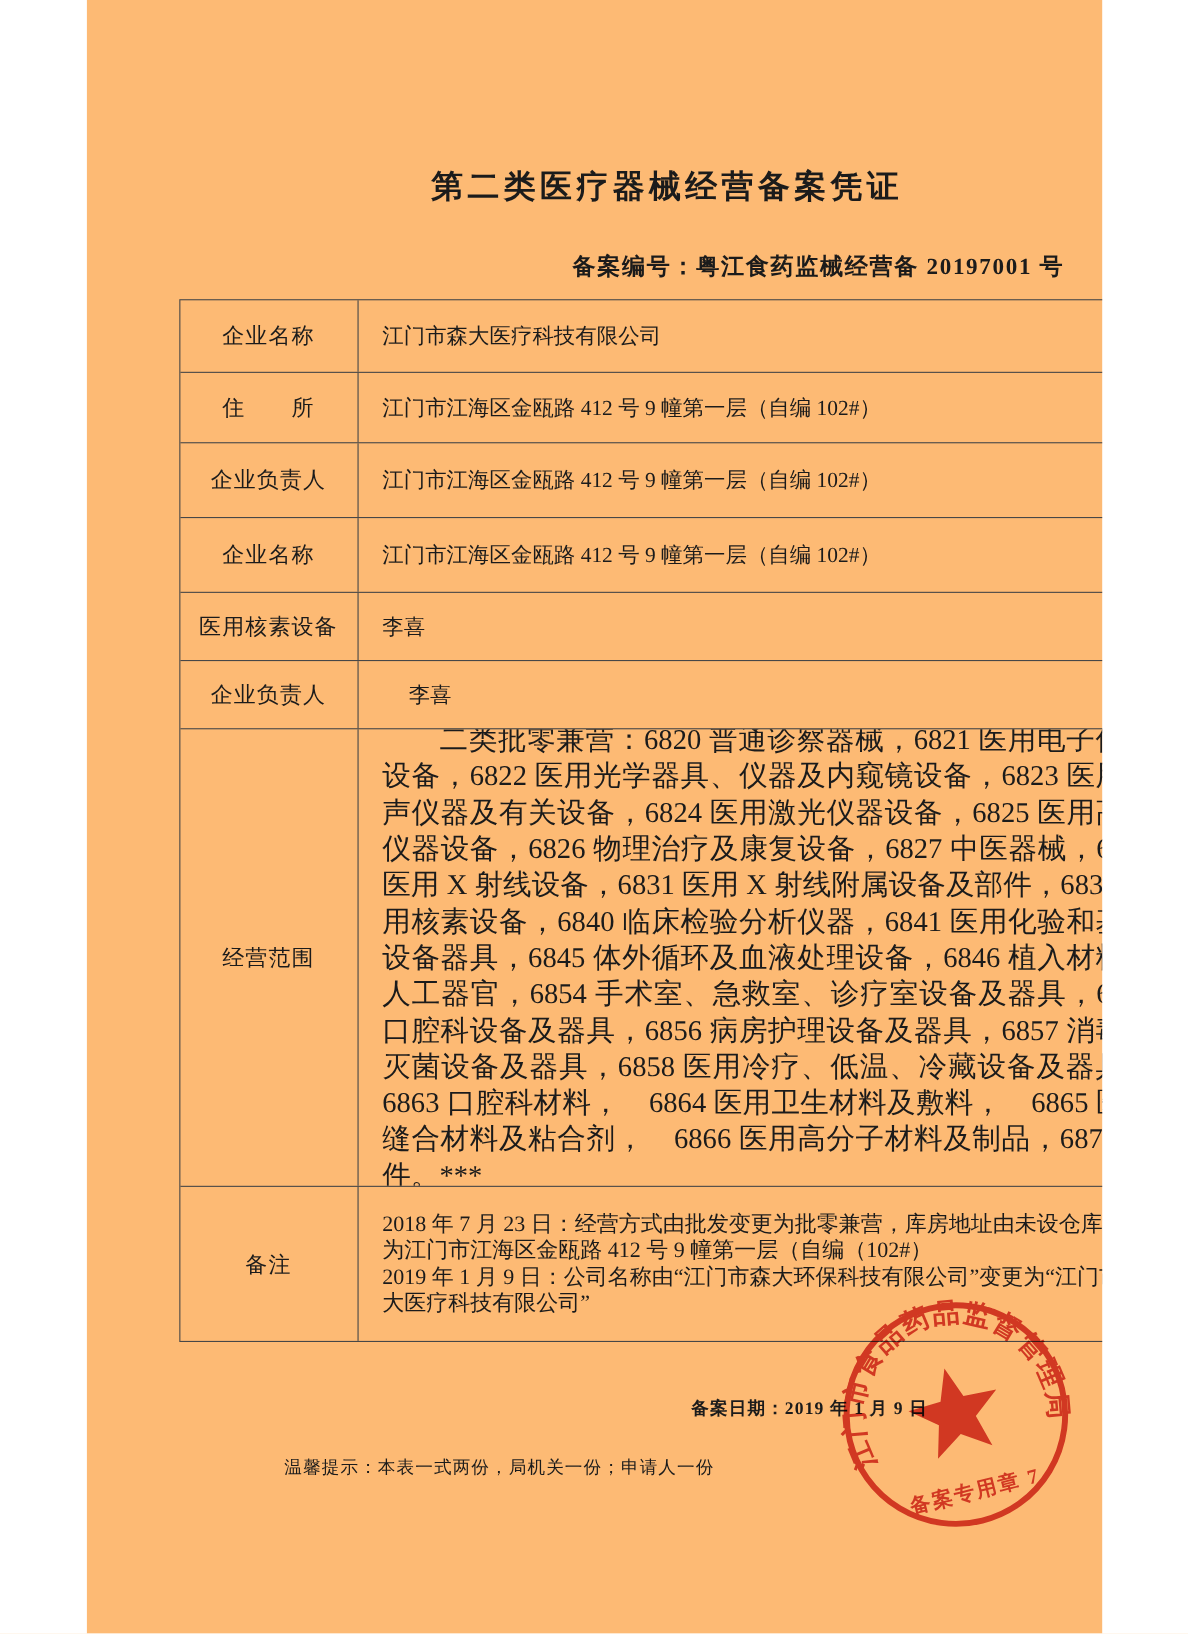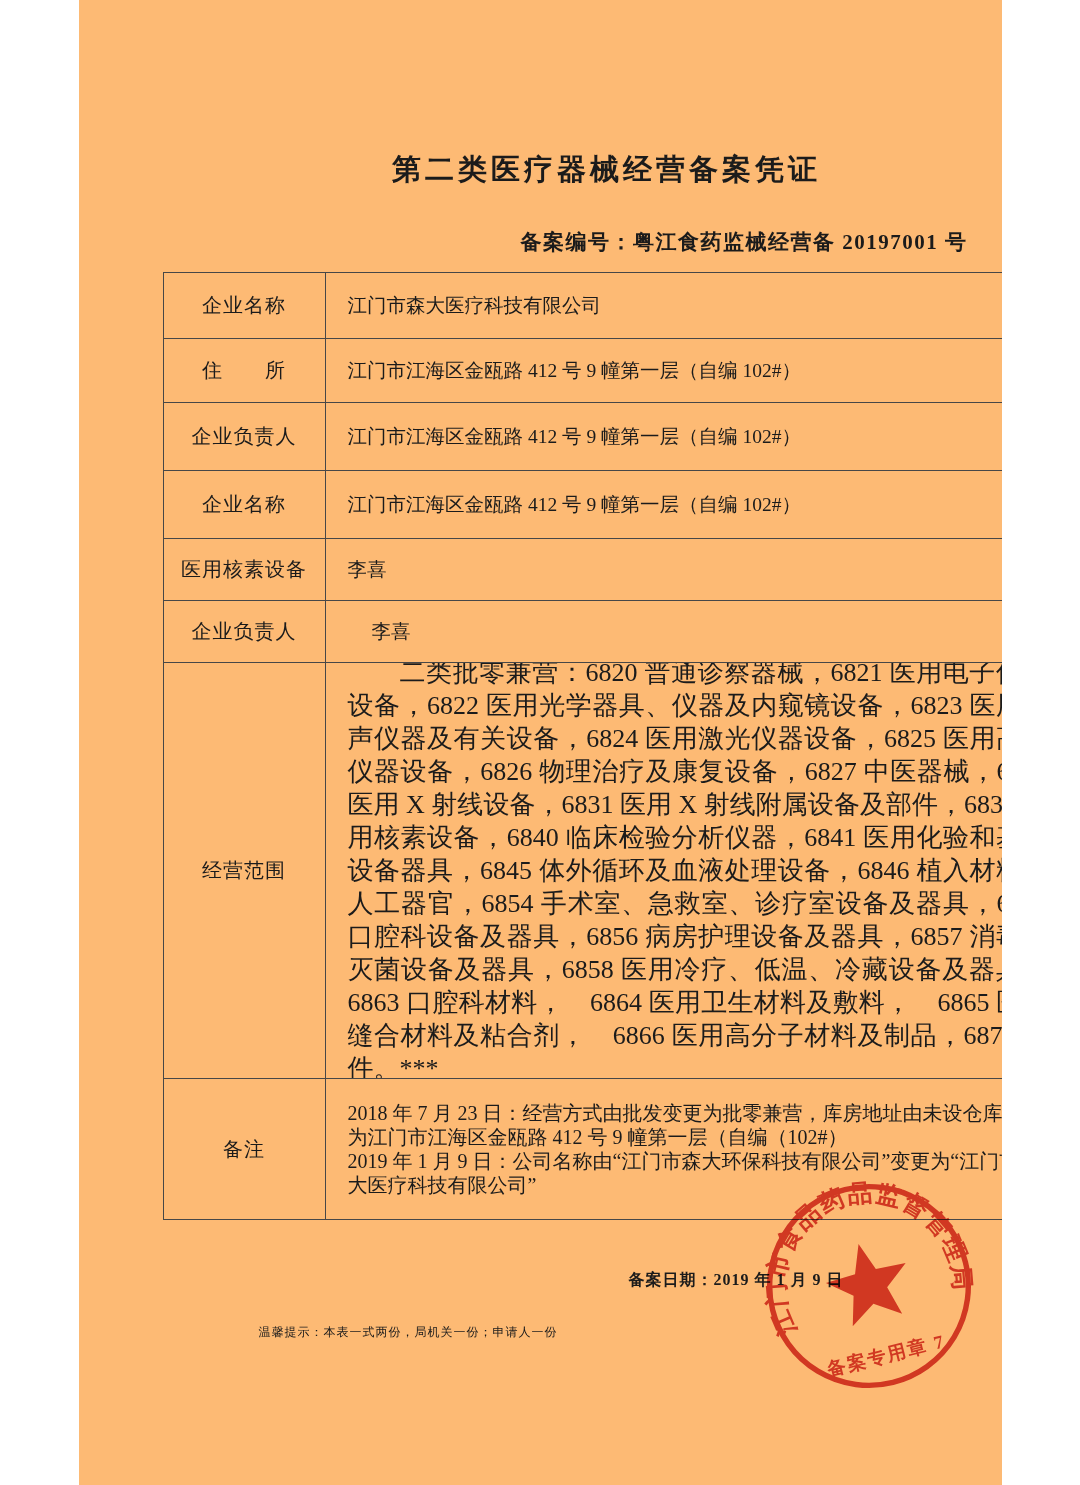--- a/index.html
+++ b/index.html
@@ -53,21 +53,21 @@
     position:absolute; left:378px; top:1230px;
     font-size:21.5px; font-weight:bold; letter-spacing:1px;
   }
   .dept-line .gap { display:inline-block; width:26px; }
   .date-line {
     position:absolute; left:530px; top:1270px;
     font-size:16px; font-weight:bold; letter-spacing:1px;margin-left:20px;
   }
   .tip-line {
     position:absolute; left:180px; top:1324px;
-    font-size:12px; letter-spacing:1px;
+    font-size:16px; letter-spacing:1px;
   }
 
   .seal {
     position:absolute; left:672px; top:1168px; width:236px; height:236px;
     color:#cd3430; transform:rotate(-14deg); opacity:.88;
     mix-blend-mode:multiply; pointer-events:none;
   }
   .seal-ring { fill:none; stroke:currentColor; stroke-width:5.5; }
   .seal-ring-text { fill:currentColor; font-size:25px; font-weight:bold; letter-spacing:2px; }
   .seal-star { fill:currentColor; }

